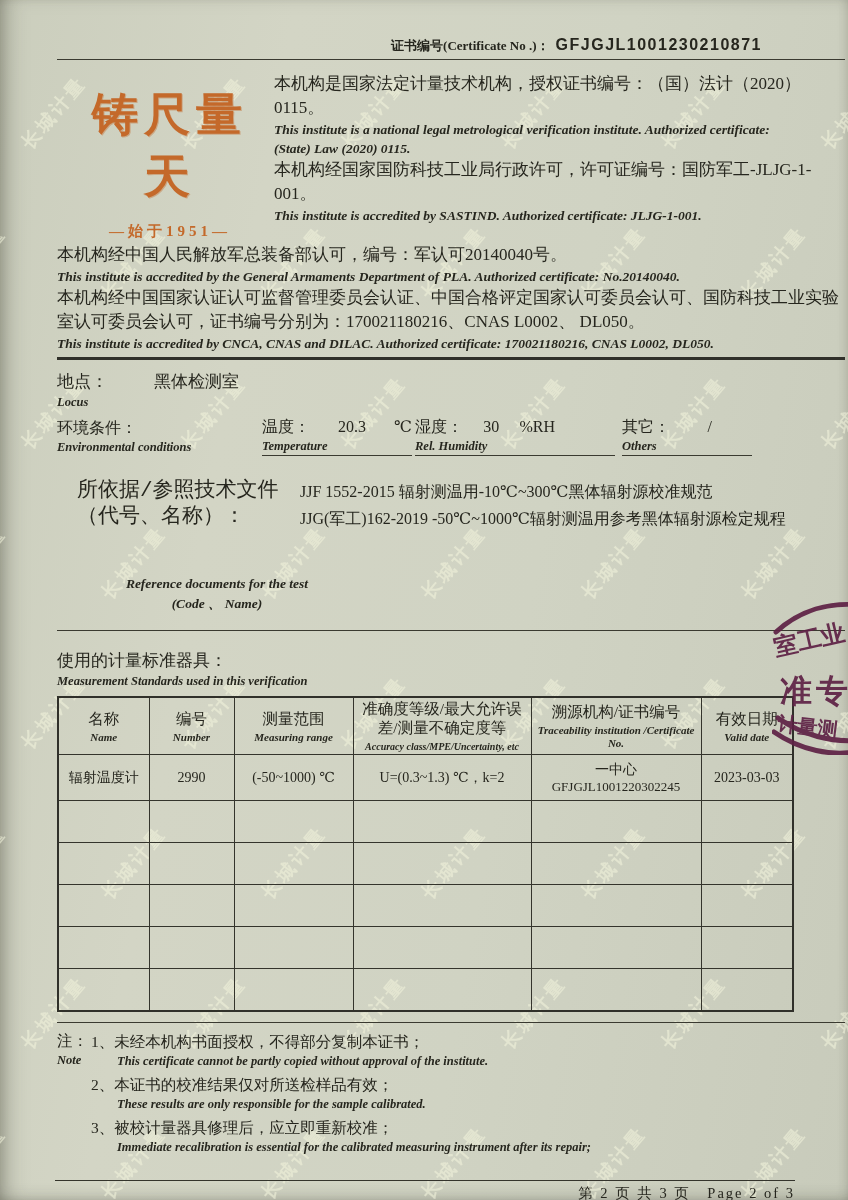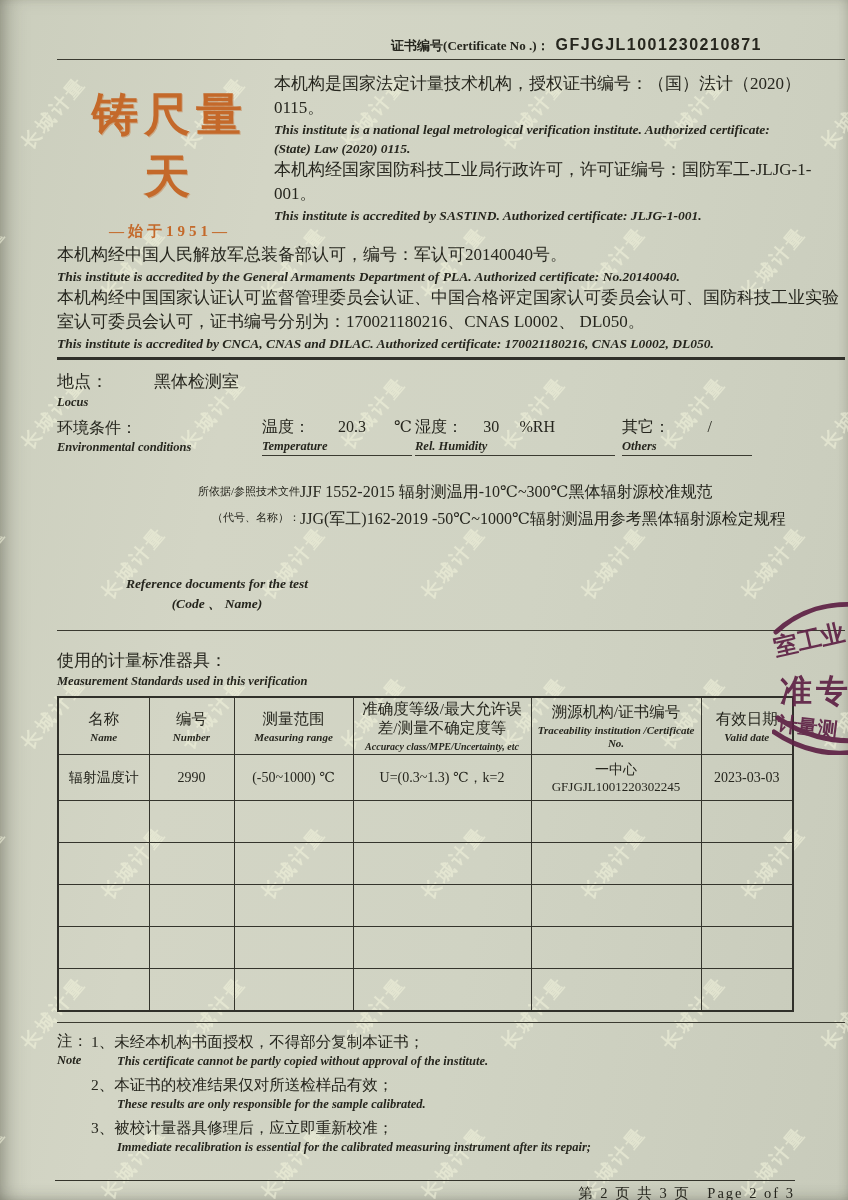--- a/index.html
+++ b/index.html
@@ -43,21 +43,21 @@
   .env-g { padding-bottom:1px; }
   .env-g .vals { display:flex; font-size:16px; line-height:22px; }
   .env-underlined { border-bottom:1.4px solid #3a3a30; }
   .g1 { width:148px; }
   .g2 { width:150px; margin-left:57px; }
   .g3 { width:200px; margin-left:3px; }
   .g4 { width:130px; margin-left:7px; }
 
   
   .ref-flex { display:flex; margin-top:22px; }
-  .ref-label { width:243px; flex:none; text-align:right; font-size:11px; line-height:26px; padding-left:20px; }
+  .ref-label { width:243px; flex:none; text-align:left; font-size:21px; line-height:26px; padding-left:20px;font-family:Liberation Mono, monospace; }
   .ref-specs { font-size:16px; line-height:27px; }
   .ref-en { width:320px; text-align:center; margin-top:42px; line-height:20px; }
 
   
   .std-head { margin-top:18px; font-size:17px; }
   table { border-collapse:collapse; margin-top:7px; width:735px; table-layout:fixed; }
   th, td { border:1.6px solid #34342c; text-align:center; vertical-align:middle; padding:1px 2px; overflow:hidden; }
   table { border:2.2px solid #30302a; }
   th { font-weight:normal; }
   .th-cn { font-size:15.5px; line-height:19px; }

